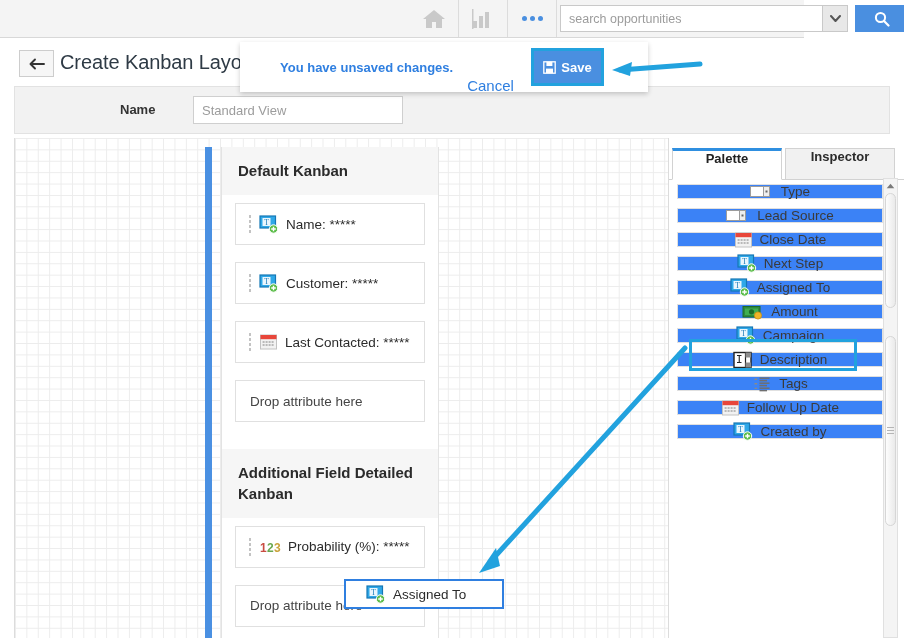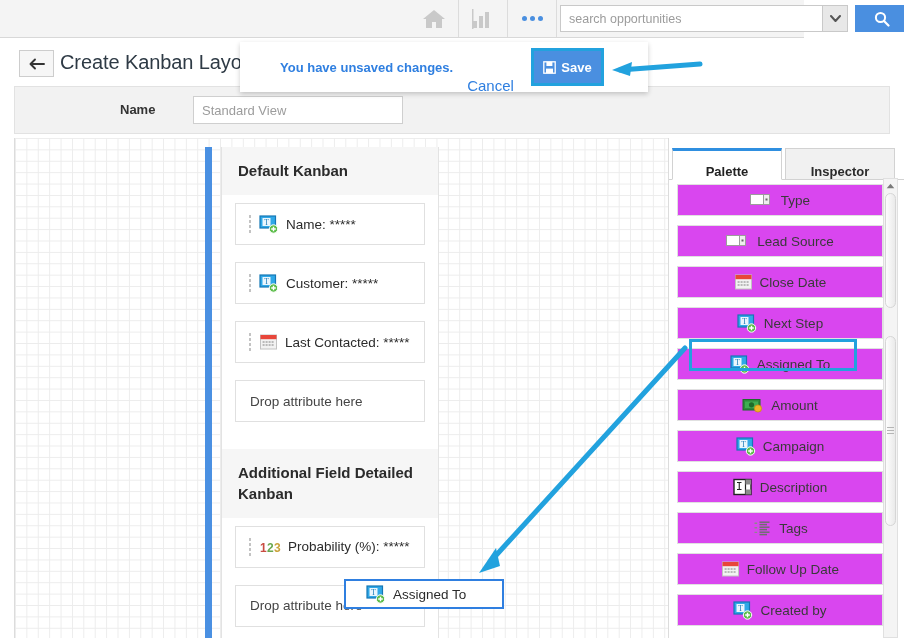--- a/index.html
+++ b/index.html
@@ -154,32 +154,32 @@
   }
   .drag-ghost .gl { font-size:13.5px; color:#2b2b2b; margin-left:7px; }
 
   
   .rightpanel {
     position:absolute; left:668px; top:138px; width:236px; height:500px;
     background:#ffffff; border-left:1px solid #dcdcdc;
   }
   .tabs { position:absolute; left:0; top:10px; width:236px; height:32px; display:flex; }
   .tab {
-    width:110px; height:32px; display:flex; align-items:flex-end; justify-content:center;
+    width:110px; height:32px; display:flex; align-items:flex-start; justify-content:center;
     font-size:13px; color:#2b2b2b; font-weight:bold; cursor:pointer;
     border:1px solid #d2d2d2; background:#f1f1f1; margin-left:3px;
   }
   .tab.active { background:#fff; border-top:3px solid #2f8fe0; border-bottom:1px solid #fff; color:#222; }
   .tabs-underline { position:absolute; left:0; top:41px; width:236px; height:1px; background:#d2d2d2; }
 
   .palette-list {
     position:absolute; left:8px; top:46px; width:206px; height:592px; overflow:hidden;
   }
   .pal-item {
-    border:1px solid #e0e0e0; background:#d946ef; height:32px; margin-bottom:9px;
+    border:1px solid #e0e0e0; background:#3b82f6; height:15px; margin-bottom:9px;
     display:flex; align-items:center; justify-content:center; gap:7px;
     font-size:13.5px; color:#3a3a3a; cursor:pointer; white-space:nowrap;
   }
   .pal-item.wide { margin-left:-12px; width:218px; }
   .pal-sel-outline {
     position:absolute; left:689px; top:339px; width:168px; height:32px;
     border:3px solid #22a2de; z-index:20; box-sizing:border-box;
   }
   .pal-scrollbar {
     position:absolute; right:6px; top:40px; width:15px; height:460px;

